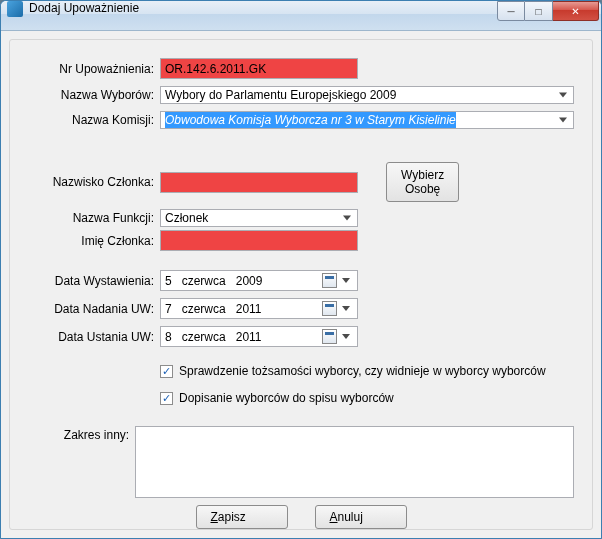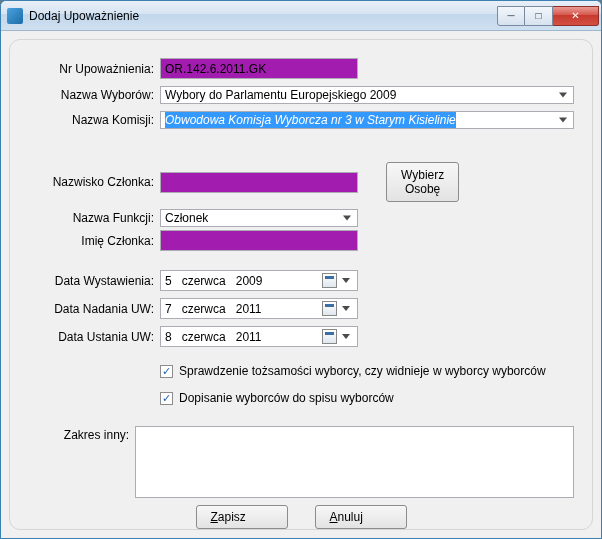--- a/index.html
+++ b/index.html
@@ -19,21 +19,20 @@
     border: 1px solid #3c7fb1;
     border-radius: 6px 6px 0 0;
     box-shadow: 0 0 8px rgba(0,0,0,0.4);
     position: relative;
   }
   .titlebar {
     height: 30px;
     background: linear-gradient(to bottom, #e8eff7 0%, #d6e4f2 45%, #c2d7ec 46%, #cfe0f0 100%);
     border-bottom: 1px solid #9db6cc;
     display: flex;
-    align-items: center;
     padding: 0 0 0 6px;
     border-radius: 6px 6px 0 0;
   }
   .titlebar .app-icon {
     width: 16px; height: 16px;
     background: linear-gradient(135deg,#4aa3df,#1b6ca8);
     border-radius: 2px;
     margin-right: 6px;
   }
   .titlebar .title { color: #000; flex: 1; }
@@ -55,36 +54,36 @@
     position: absolute;
     top: 30px; left: 0; right: 0; bottom: 0;
     background: #f0f0f0;
     padding: 8px;
   }
   .panel {
     width: 100%;
     height: 100%;
     background: #f0f0f0;
     border: 1px solid #d6d6d6;
-    border-radius: 11px;
+    border-radius: 3px;
     padding: 18px 18px 12px 18px;
     display: flex;
     flex-direction: column;
   }
   .row { display: flex; align-items: center; margin-bottom: 7px; }
   .label {
     width: 132px;
     text-align: right;
     padding-right: 6px;
     color: #000;
   }
   .txt {
     height: 21px;
     border: 1px solid #abadb3;
-    background: #a21caf;
+    background: #ef4444;
     padding: 2px 4px;
     font-family: inherit;
     font-size: 12px;
   }
   .combo {
     height: 18px;
     border: 1px solid #abadb3;
     background: #fff;
     padding: 0 18px 0 4px;
     position: relative;

